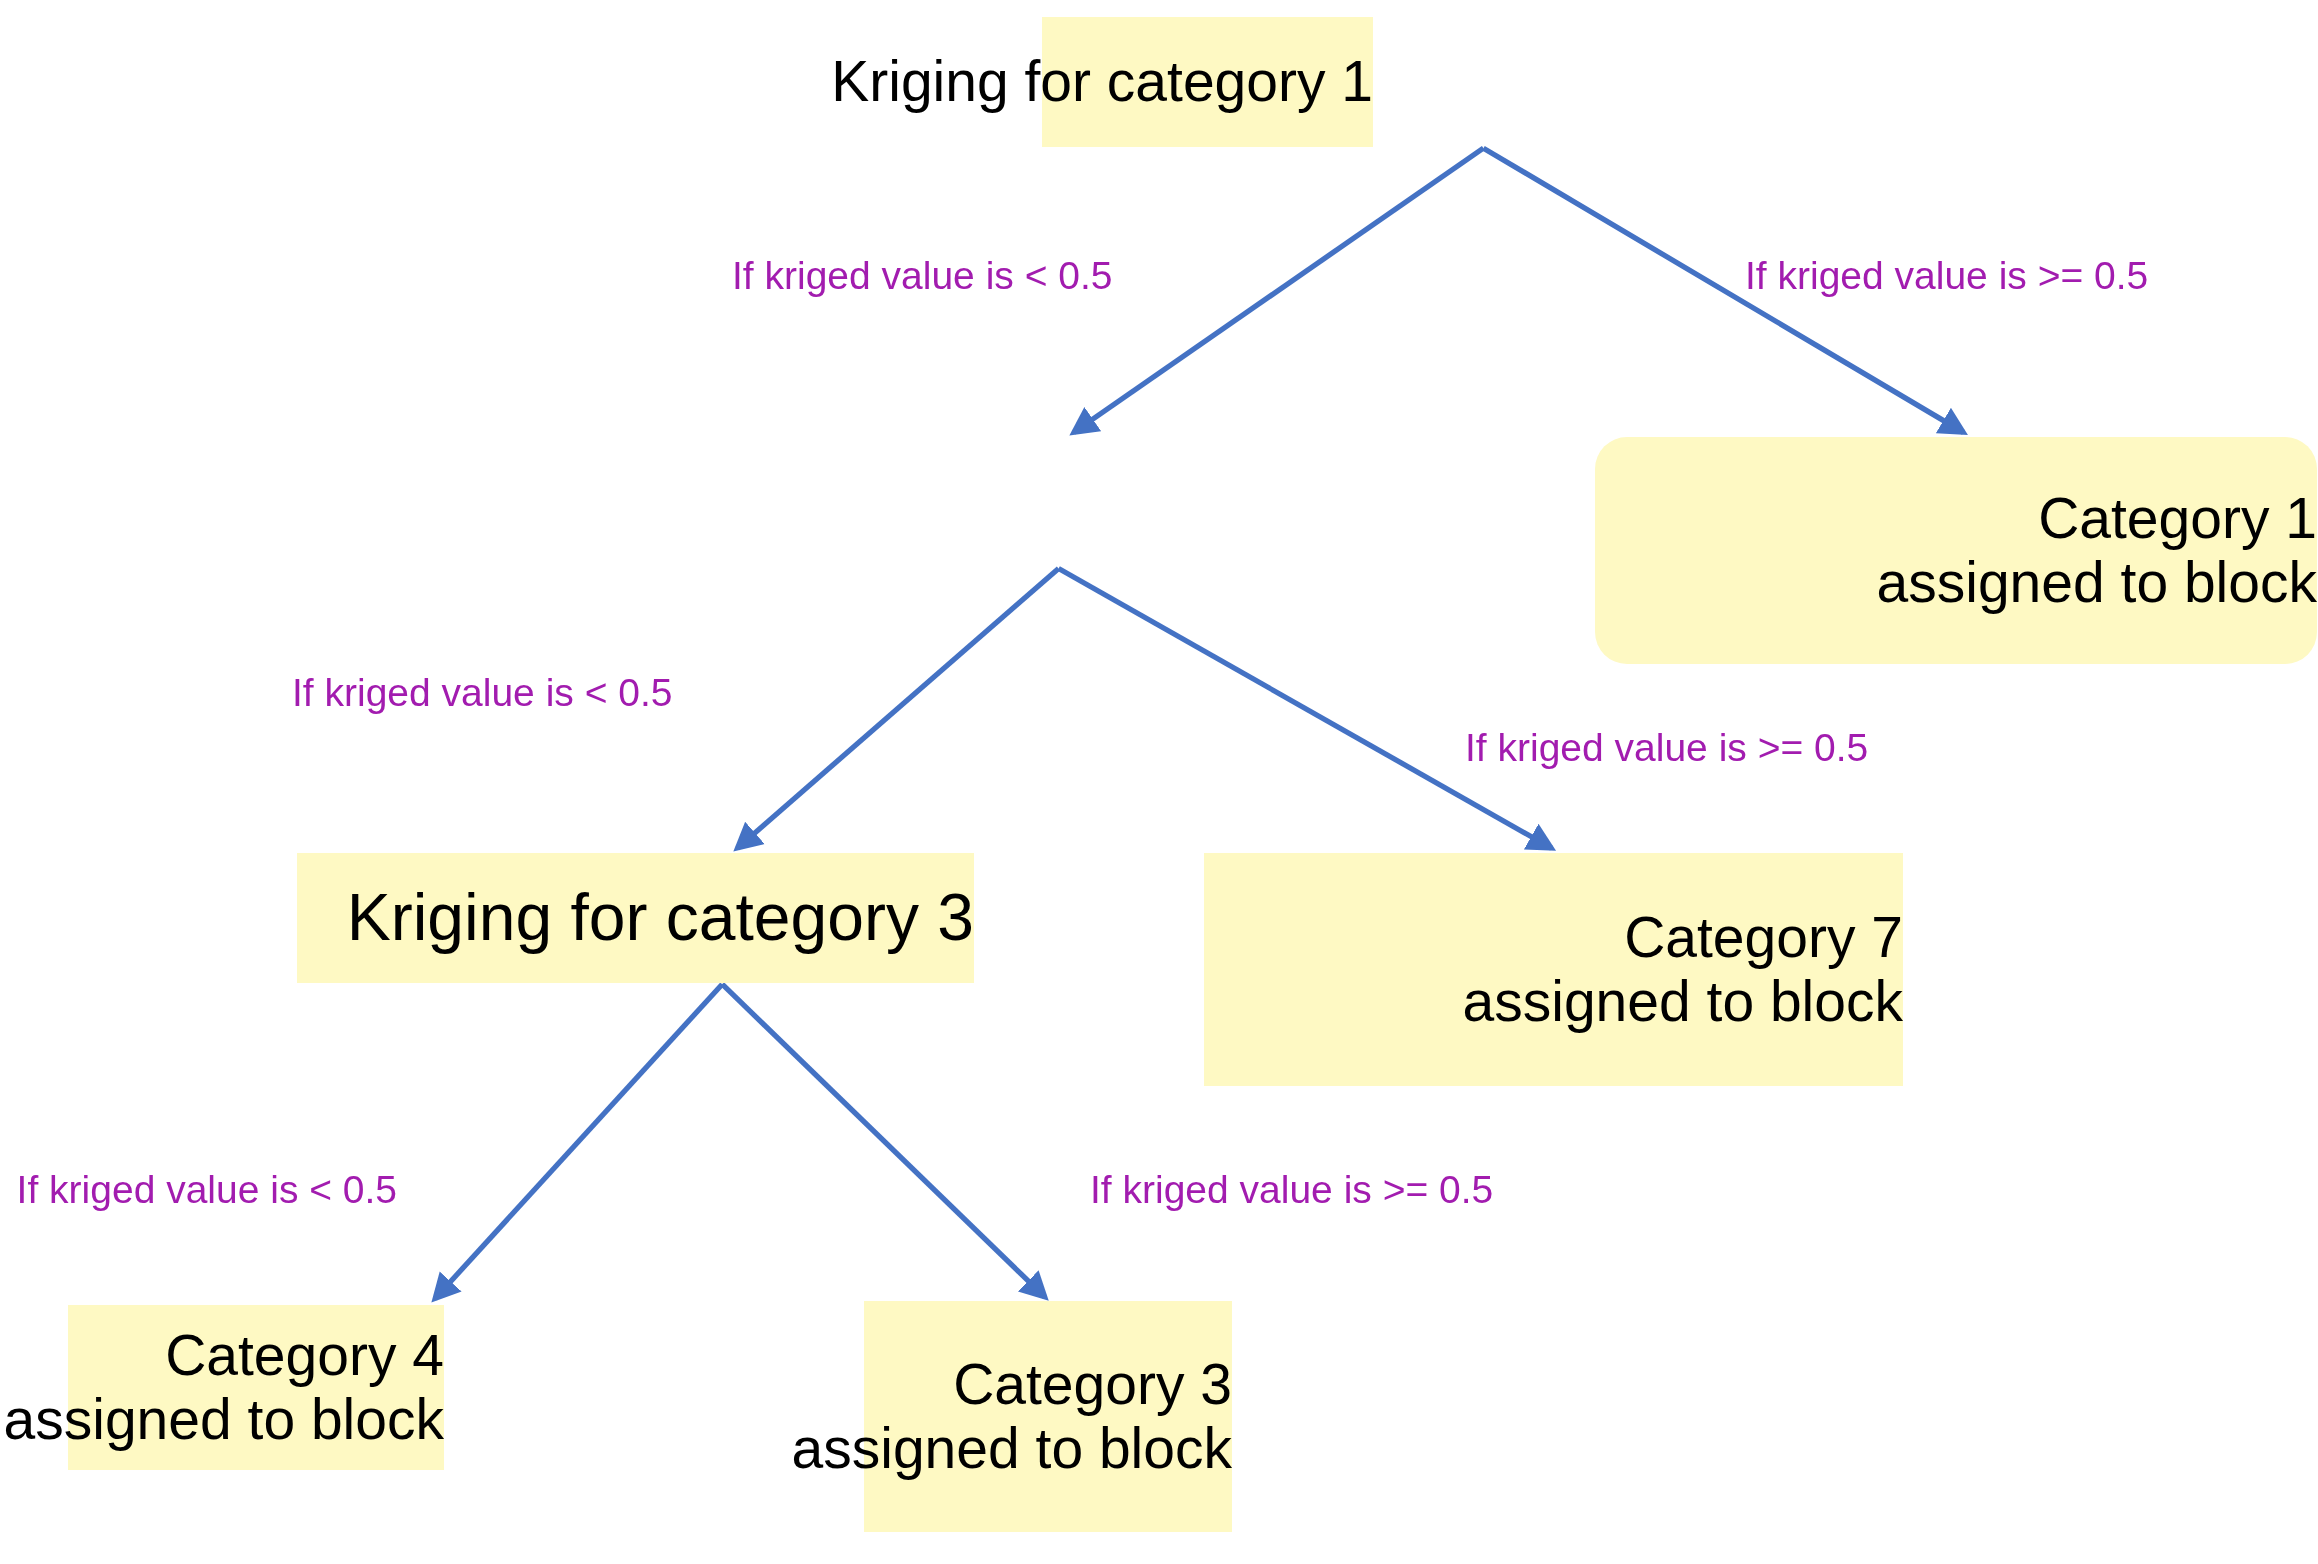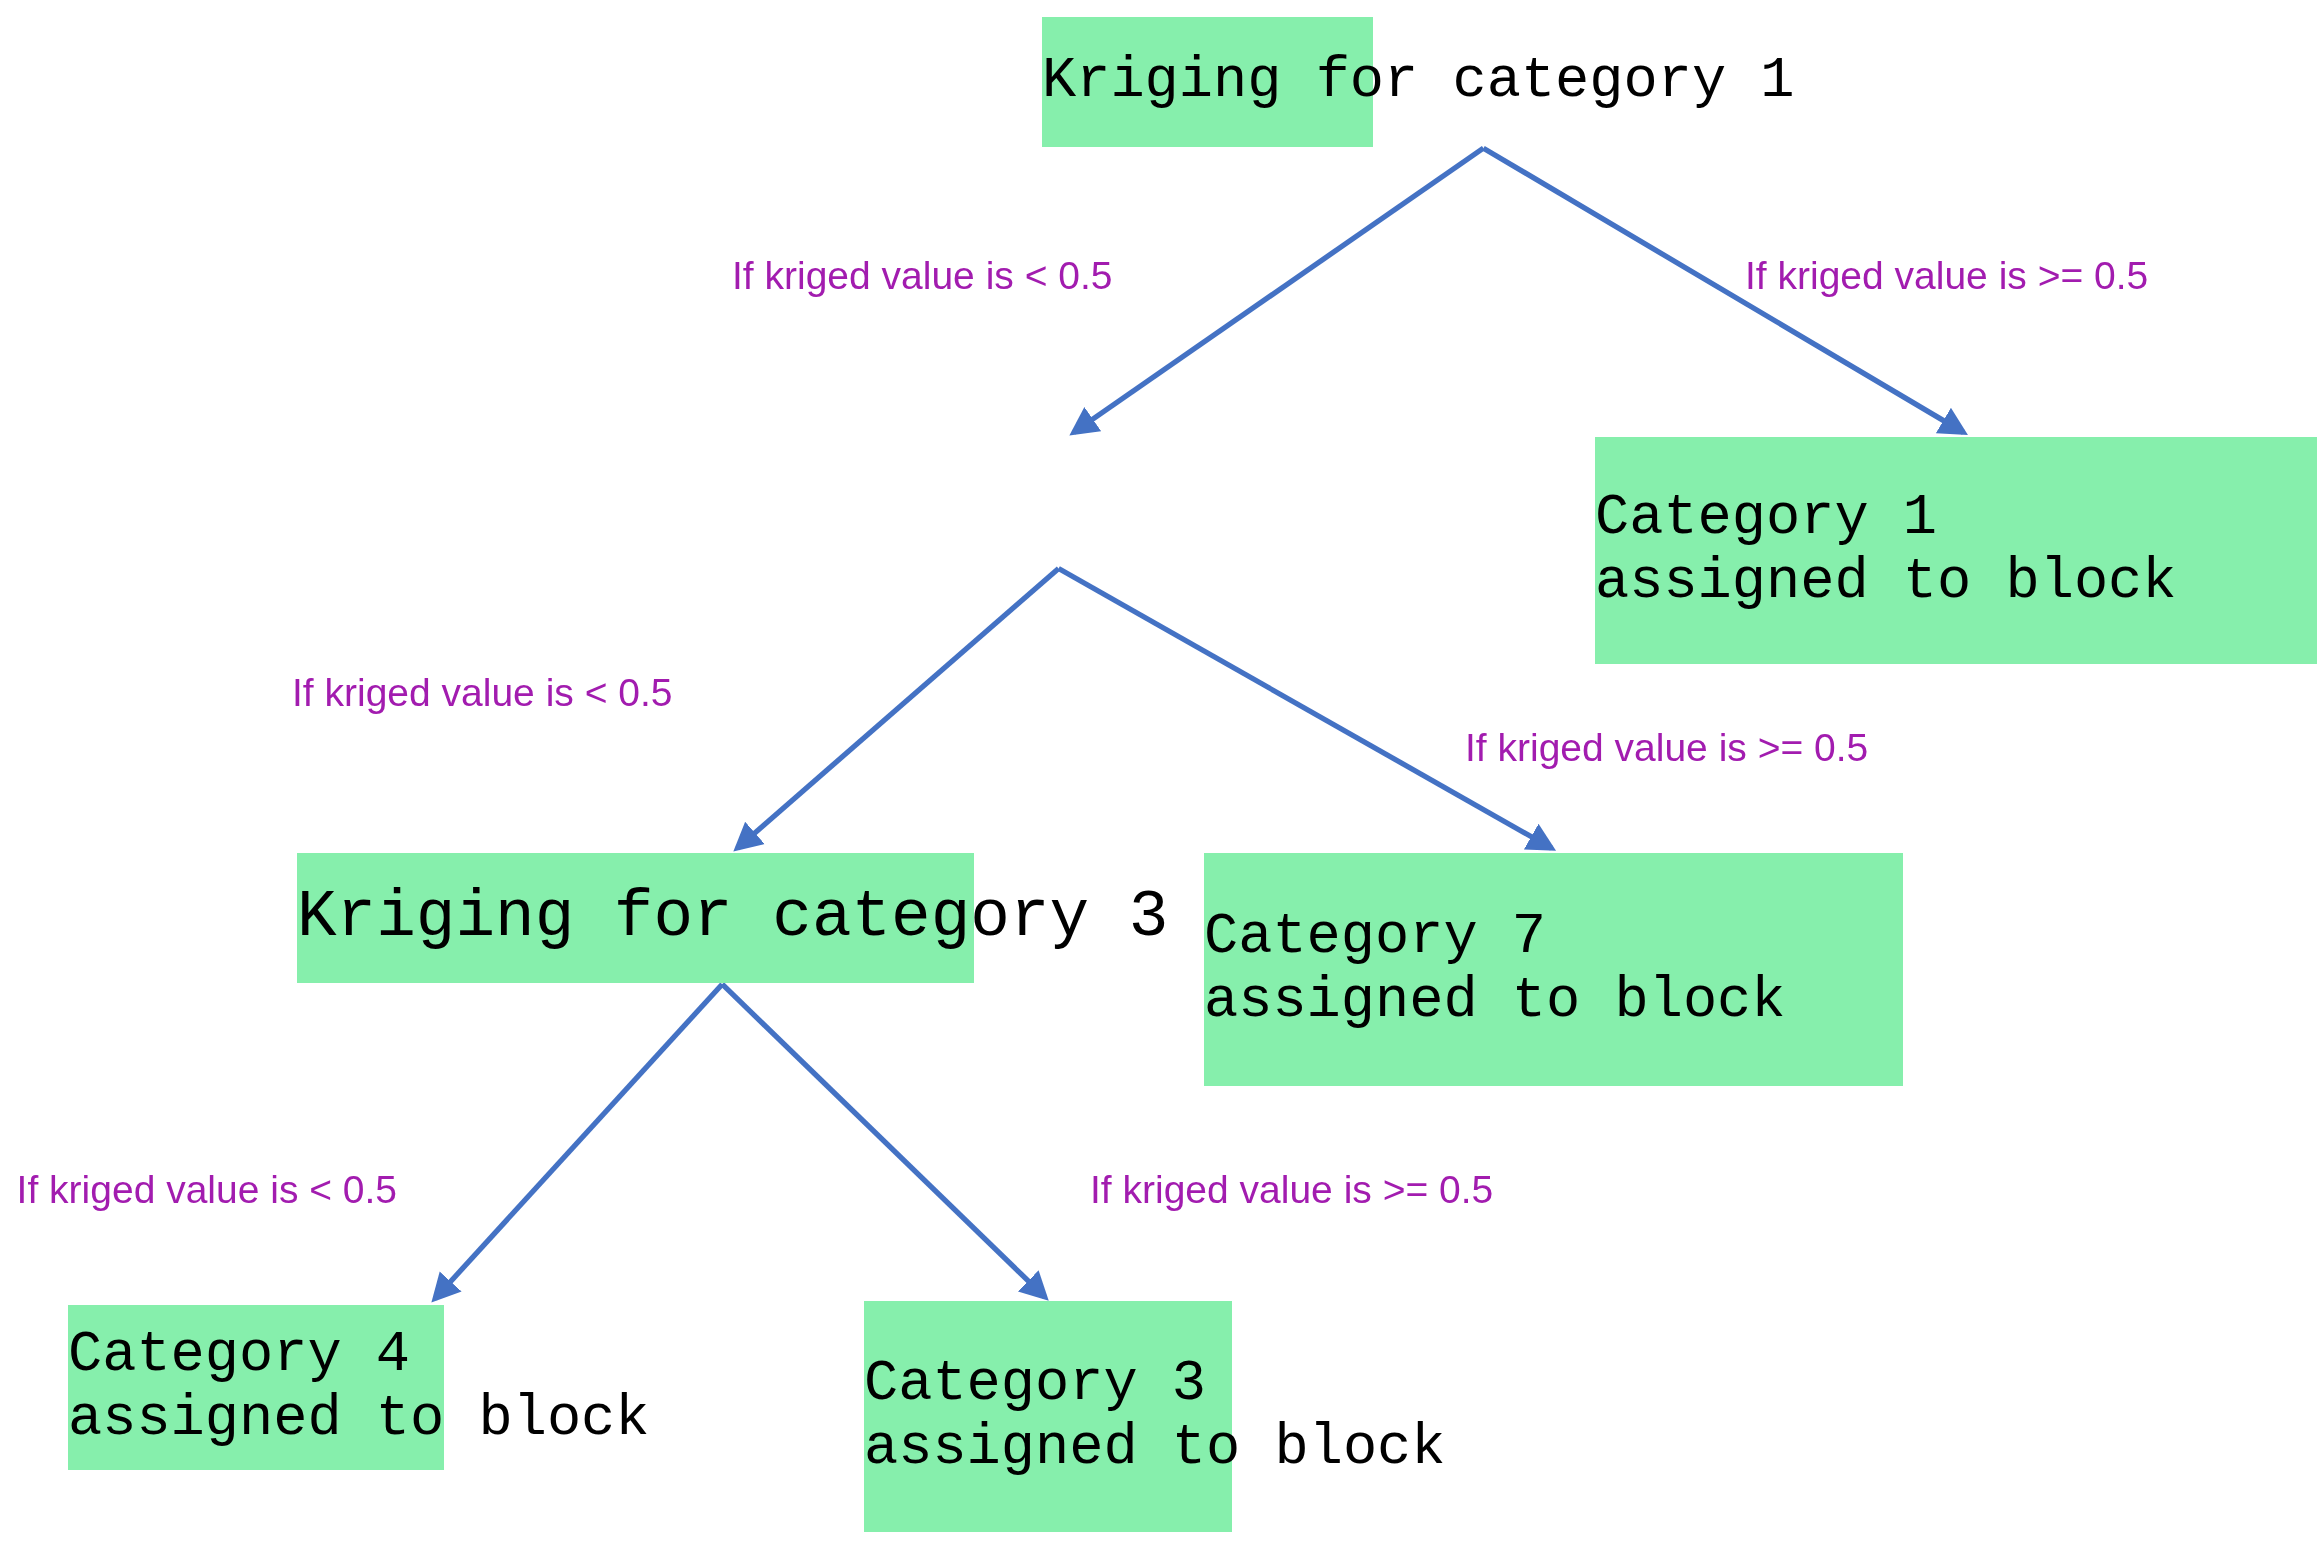--- a/index.html
+++ b/index.html
@@ -21,49 +21,48 @@
   .edges {
     position: absolute;
     left: 0;
     top: 0;
     width: 2319px;
     height: 1564px;
     pointer-events: none;
   }
   .node {
     position: absolute;
-    background: #86efac;
+    background: #fef9c3;
     display: flex;
     flex-direction: column;
-    align-items: flex-start;
+    align-items: flex-end;
     justify-content: center;
     box-sizing: border-box;
     color: #000000;
     line-height: 1.12;
     text-align: center;
     white-space: nowrap;
-    font-family: Liberation Mono, monospace;
   }
   .node .line {
     display: block;
   }
   .edge-label {
     position: absolute;
     color: #a21caf;
     white-space: nowrap;
     font-size: 39px;
     line-height: 1;
   }
 
   
   #node-k1 { left: 1042px; top: 16.6px;   width: 331px;  height: 130px; font-size: 57px; }
   #node-k2 { left: 627px;  top: 437px;  width: 824px; height: 130px; font-size: 57px; }
   #node-k3 { left: 297px;  top: 853px; width: 677px; height: 130px; font-size: 66px; }
 
-  #node-c1 { left: 1595px; top: 437px;  width: 722px;  height: 227px; font-size: 57px; }
+  #node-c1 { left: 1595px; top: 437px;  width: 722px;  height: 227px; font-size: 57px; border-radius: 32px; }
   #node-c2 { left: 1204px; top: 853px; width: 699px;  height: 233px; font-size: 57px; }
   #node-c4 { left: 68px;   top: 1305px; width: 376px;  height: 165px; font-size: 57px; }
   #node-c3 { left: 864px; top: 1301px; width: 368px;  height: 231px; font-size: 57px; }
 
   
   #lbl-l1-left  { left: 732px;  top: 256px;  }
   #lbl-l1-right { left: 1745px; top: 256px;  }
   #lbl-l2-left  { left: 292px;  top: 673px;  }
   #lbl-l2-right { left: 1465px; top: 728px;  }
   #lbl-l3-left  { left: 16.6px;   top: 1170px; }

